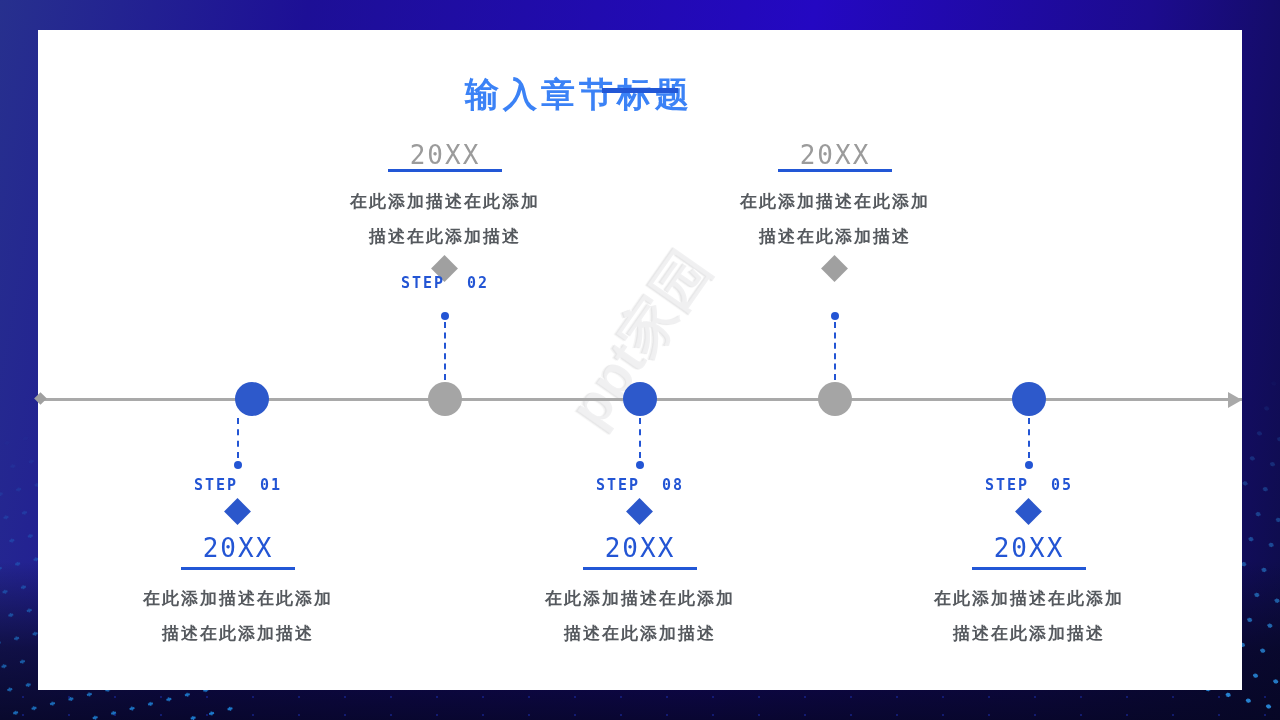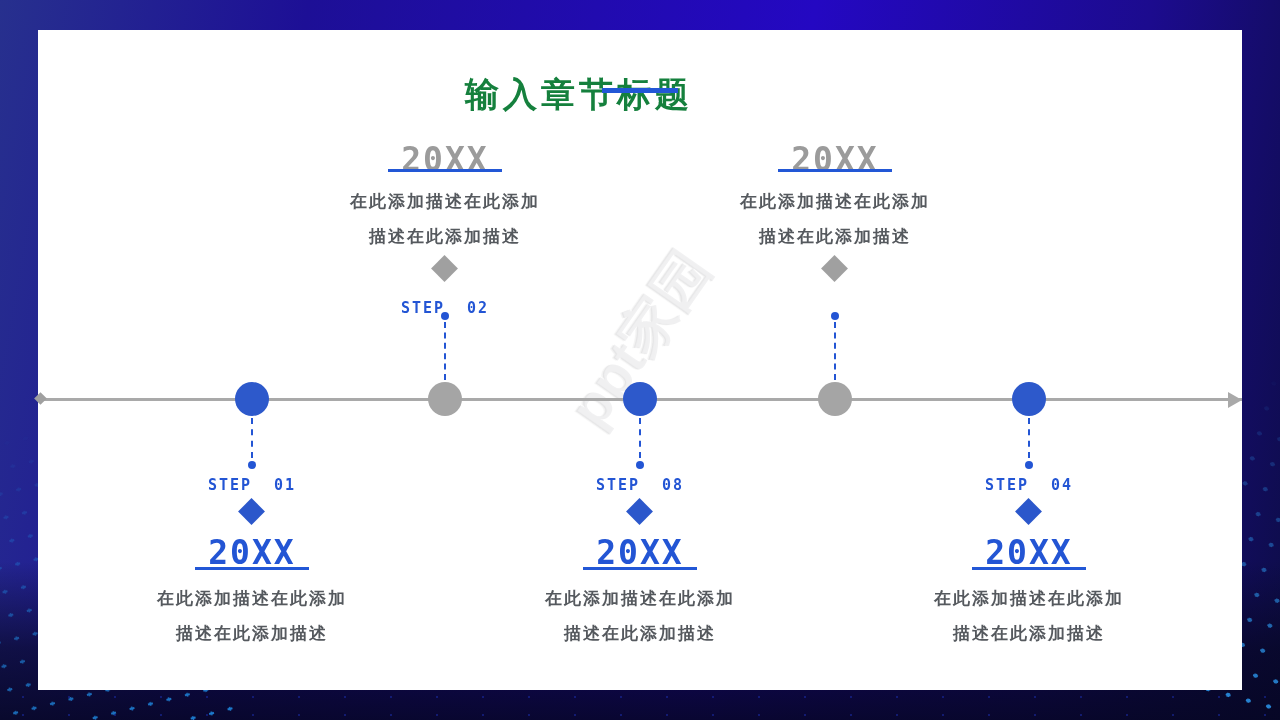--- a/index.html
+++ b/index.html
@@ -30,21 +30,21 @@
   }
   .dots-bottom { left:0; top:688px; width:1280px; height:32px; opacity:.5;
     background-image: radial-gradient(circle 2.5px at center, #1b2fb0 60%, rgba(27,47,176,0) 61%);
     background-size: 46px 18px;
   }
 
   
   .card { position:absolute; left:38px; top:30px; width:1204px; height:660px; background:#ffffff; }
 
   .slide-title { position:absolute; left:0; top:42px; width:1075px; text-align:center;
-    font-size:34px; font-weight:bold; color:#15803d; letter-spacing:4px;padding-left:7px; }
+    font-size:34px; font-weight:bold; color:#3b82f6; letter-spacing:4px;padding-left:7px; }
   .title-underline { position:absolute; left:564px; top:58px; width:76px; height:5px; background:#2257d6; }
 
   
   .watermark { position:absolute; left:500px; top:262px; width:220px; height:80px;
     transform: rotate(-55deg);
     font-size:56px; font-weight:bold; color:rgba(120,120,130,0.10);
     text-shadow: 1px 1px 1px rgba(255,255,255,0.9), -1px -1px 1px rgba(0,0,0,0.05);
     white-space:nowrap; }
 
   
@@ -52,40 +52,40 @@
   .tl-start-diamond { position:absolute; left:-2px; top:364px; width:9px; height:9px; background:#a0a0a0; transform:rotate(45deg); }
   .tl-arrow { position:absolute; left:1190px; top:362px; width:0; height:0;
     border-left:14px solid #a9a9a9; border-top:8px solid transparent; border-bottom:8px solid transparent; }
   .node { position:absolute; top:352px; width:34px; height:34px; border-radius:50%; }
   .node.blue { background:#2d59cb; }
   .node.gray { background:#a5a5a5; }
   .node-1 { left:197px; } .node-2 { left:390px; } .node-3 { left:585px; } .node-4 { left:780px; } .node-5 { left:974px; }
 
   
   .col { position:absolute; top:0; width:230px; height:660px; text-align:center; }
-  .col-1 { left:99px; } .col-2 { left:292px; } .col-3 { left:487px; } .col-4 { left:682px; } .col-5 { left:876px; }
+  .col-1 { left:85px; } .col-2 { left:292px; } .col-3 { left:487px; } .col-4 { left:682px; } .col-5 { left:876px; }
 
   .col .year { position:absolute; left:0; width:230px; font-family:"DejaVu Sans Mono","Liberation Mono",monospace;
-    font-size:33px; font-weight:bold; letter-spacing:2px; }
+    font-size:26px; font-weight:normal; letter-spacing:2px; }
   .col .year-line { position:absolute; left:58px; width:114px; height:3px; background:#2257d6; }
   .col .desc-line { position:absolute; left:-15px; width:260px; font-size:17px; font-weight:bold;
     color:#55595e; letter-spacing:2px; white-space:nowrap; }
   .col .diamond { position:absolute; left:105px; width:19px; height:19px; transform:rotate(45deg); }
   .col .step-label { position:absolute; left:0; width:230px; font-family:"DejaVu Sans Mono","Liberation Mono",monospace;
     font-size:15px; font-weight:bold; color:#2355d4; letter-spacing:2px; white-space:pre; }
   .col .dot { position:absolute; left:111px; width:8px; height:8px; border-radius:50%; background:#2355d4; }
   .col .dash { position:absolute; left:114px; width:0; border-left:2px dashed #2355d4; }
 
   
   .col.top .year { top:110px; color:#9b9b9b; }
   .col.top .year-line { top:139px; }
   .col.top .desc-line.l1 { top:160px; }
   .col.top .desc-line.l2 { top:195px; }
   .col.top .diamond { top:229px; background:#a0a0a0; }
-  .col.top .step-label { top:269px; }
+  .col.top .step-label { top:244px; }
   .col.top .dot { top:282px; }
   .col.top .dash { top:292px; height:58px; }
 
   
   .col.bottom .dash { top:388px; height:40px; }
   .col.bottom .dot { top:431px; }
   .col.bottom .step-label { top:446px; }
   .col.bottom .diamond { top:472px; background:#2b57cb; }
   .col.bottom .year { top:503px; color:#2355d4; }
   .col.bottom .year-line { top:537px; }
@@ -156,21 +156,21 @@
       <div class="desc-line l1">在此添加描述在此添加</div>
       <div class="desc-line l2">描述在此添加描述</div>
       <div class="diamond"></div>
       <div class="dot"></div>
       <div class="dash"></div>
     </div>
 
     <div class="col col-5 bottom">
       <div class="dash"></div>
       <div class="dot"></div>
-      <div class="step-label">STEP  04</div>
+      <div class="step-label">STEP  05</div>
       <div class="diamond"></div>
       <div class="year">20XX</div>
       <div class="year-line"></div>
       <div class="desc-line l1">在此添加描述在此添加</div>
       <div class="desc-line l2">描述在此添加描述</div>
     </div>
 
   </div>
 </div>
 

